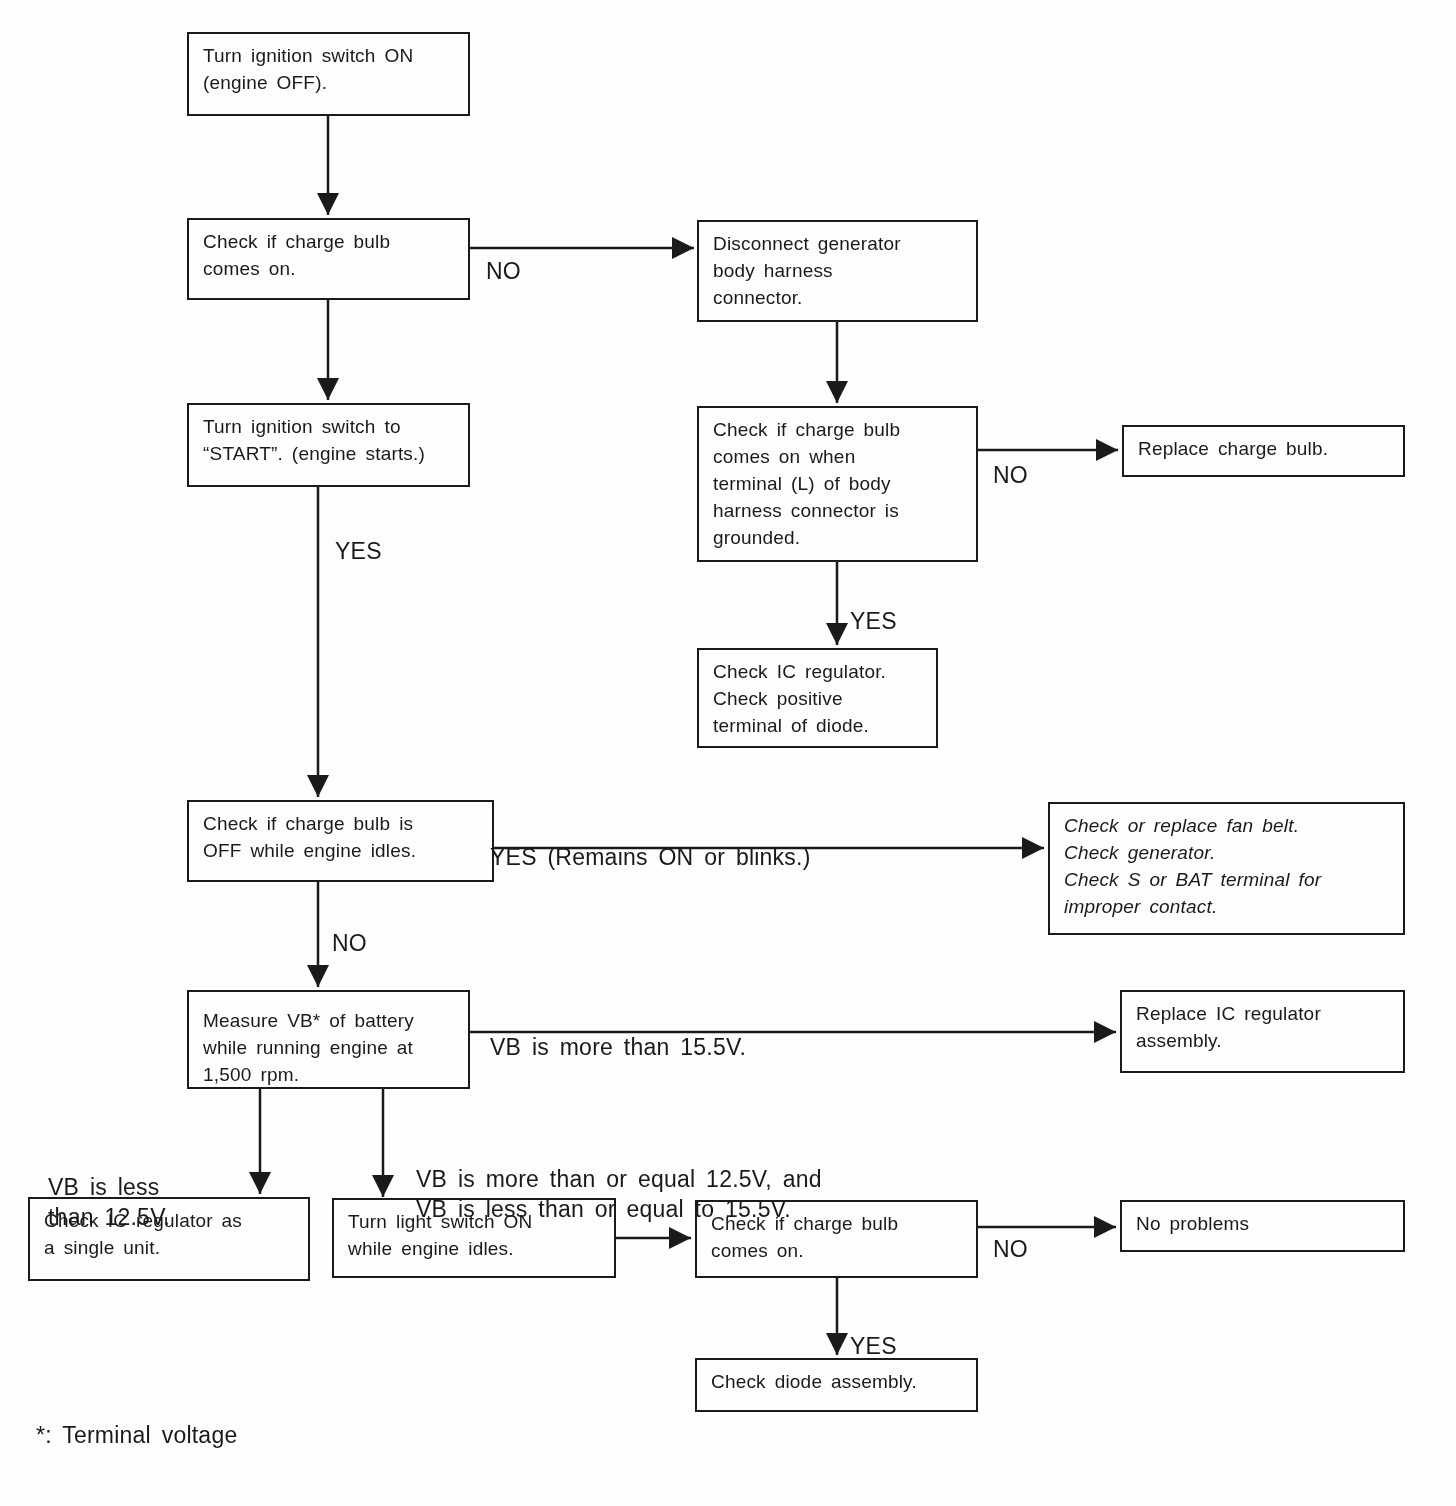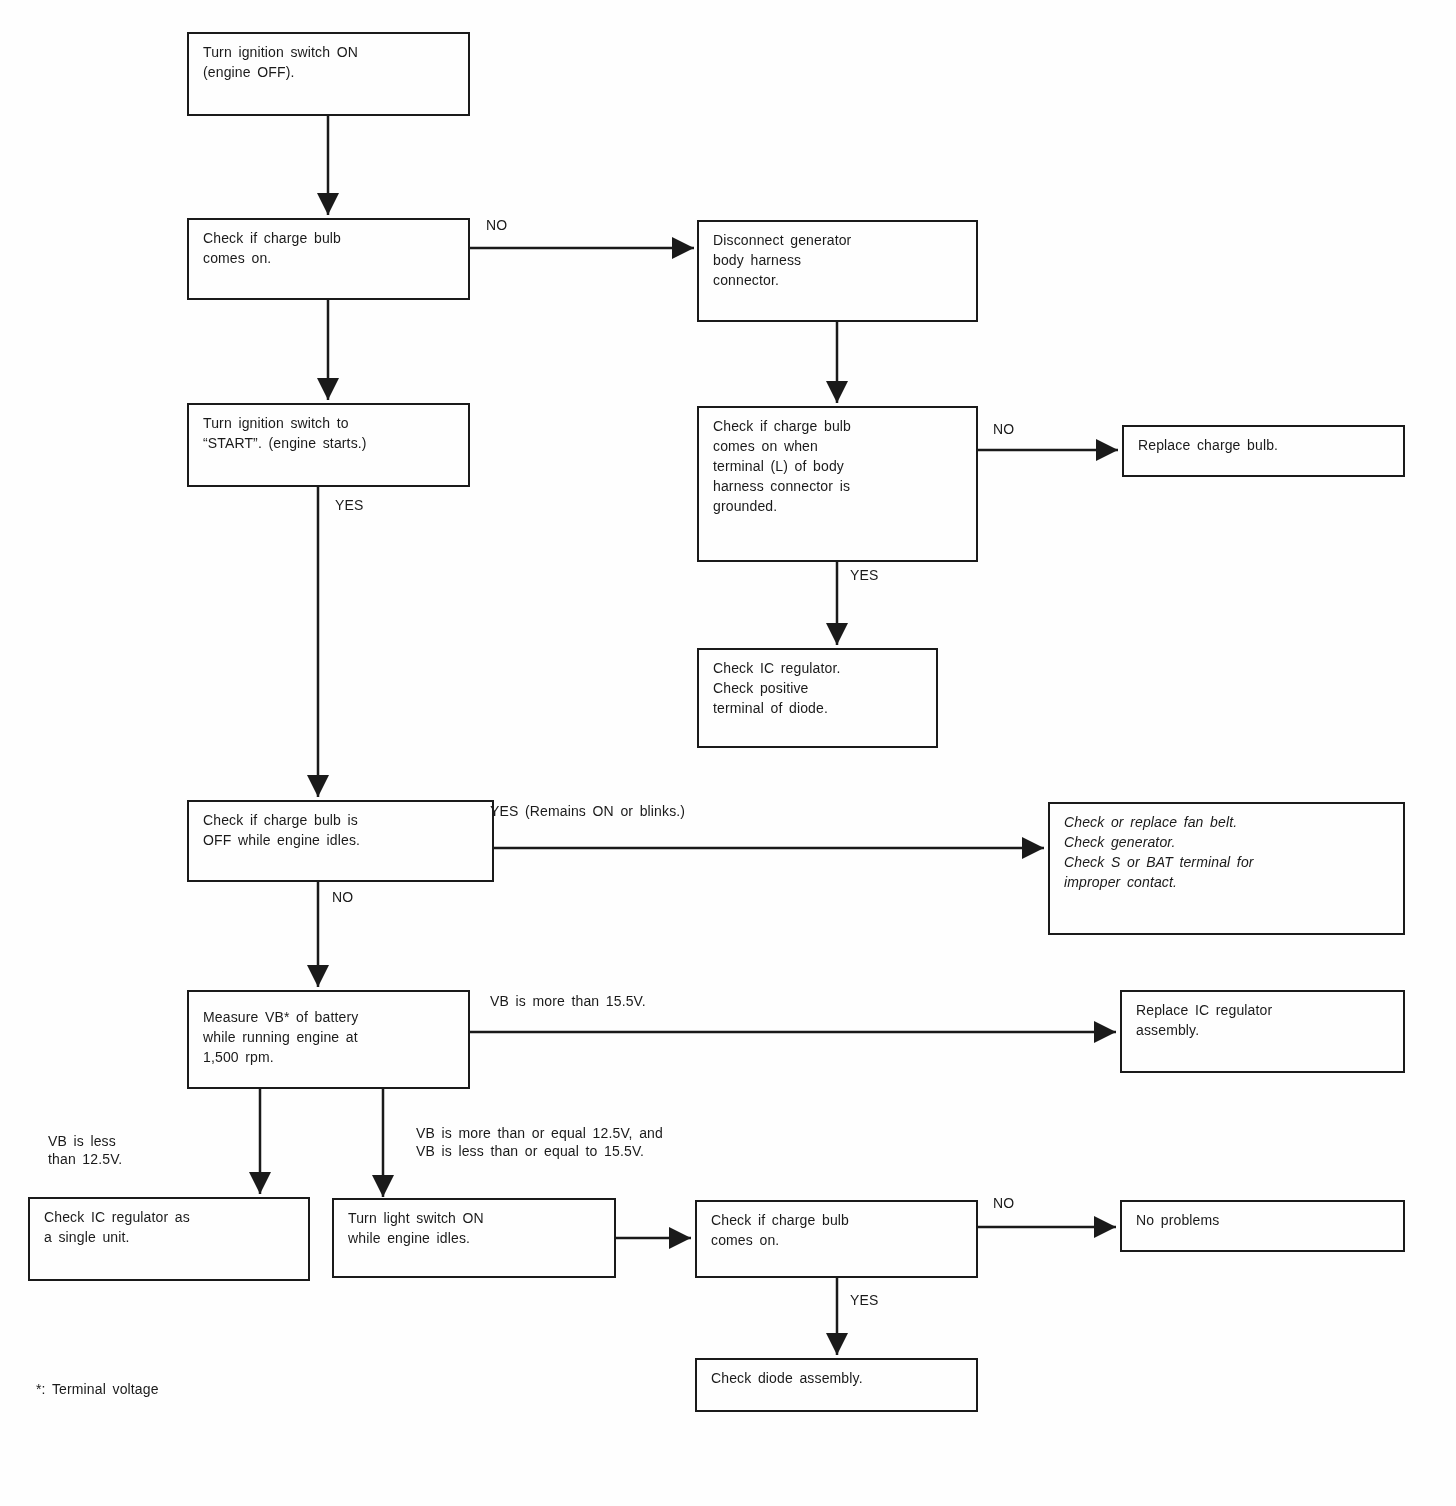--- a/index.html
+++ b/index.html
@@ -15,34 +15,35 @@
     font-family: "Liberation Sans", "DejaVu Sans", sans-serif;
     color: #1a1a1a;
     overflow: hidden;
   }
   .node {
     position: absolute;
     box-sizing: border-box;
     border: 2px solid #1a1a1a;
     background: #fefefe;
     padding: 9px 14px;
-    font-size: 14px;
+    font-size: 19px;
     line-height: 1.42;
     white-space: pre-line;
     word-spacing: 0.18em;
     letter-spacing: 0.01em;
     overflow: hidden;
   }
   .lbl {
     position: absolute;
-    font-size: 14px;
+    font-size: 23px;
     line-height: 1.32;
     white-space: pre-line;
     word-spacing: 0.18em;
     letter-spacing: 0.01em;
+    margin-top: 40px;
   }
   .arrows {
     position: absolute;
     left: 0;
     top: 0;
     width: 1456px;
     height: 1506px;
     pointer-events: none;
   }
 </style>

